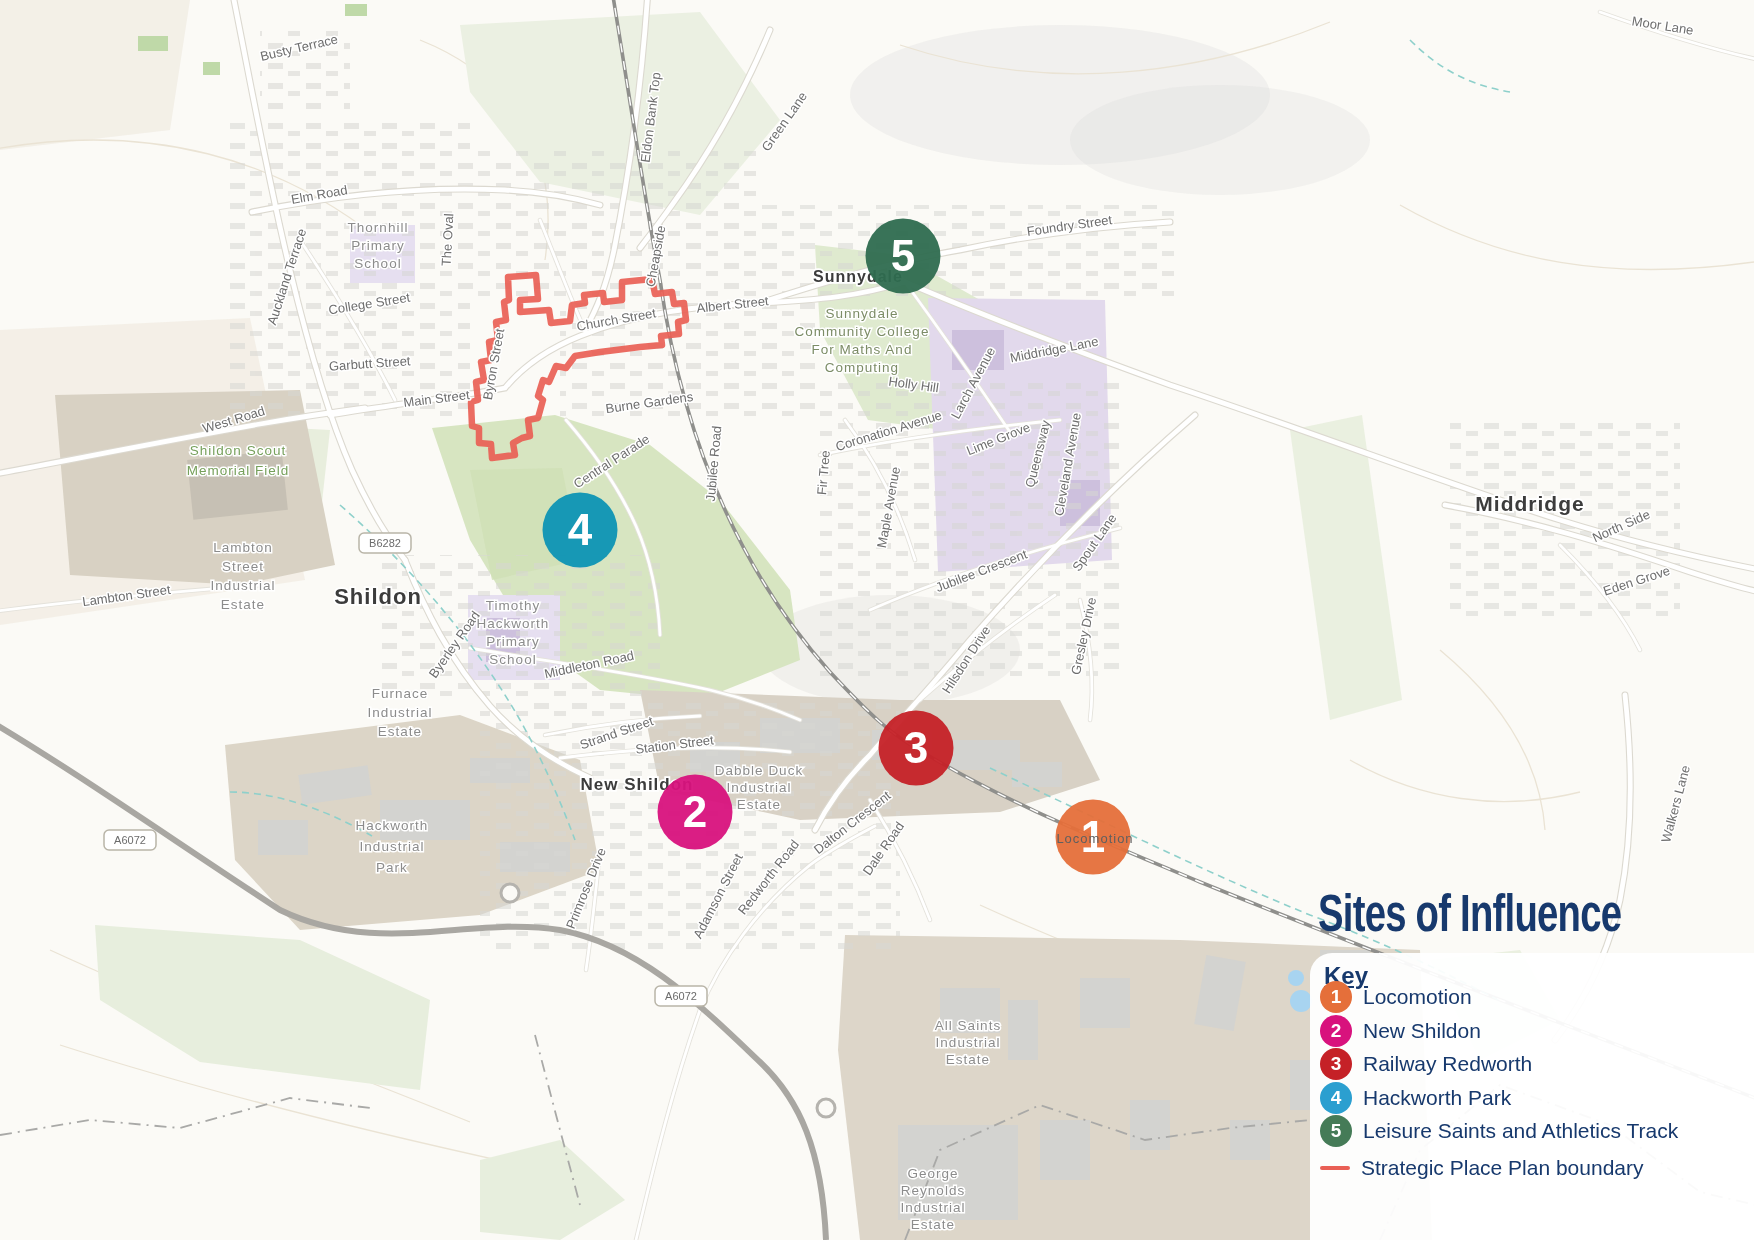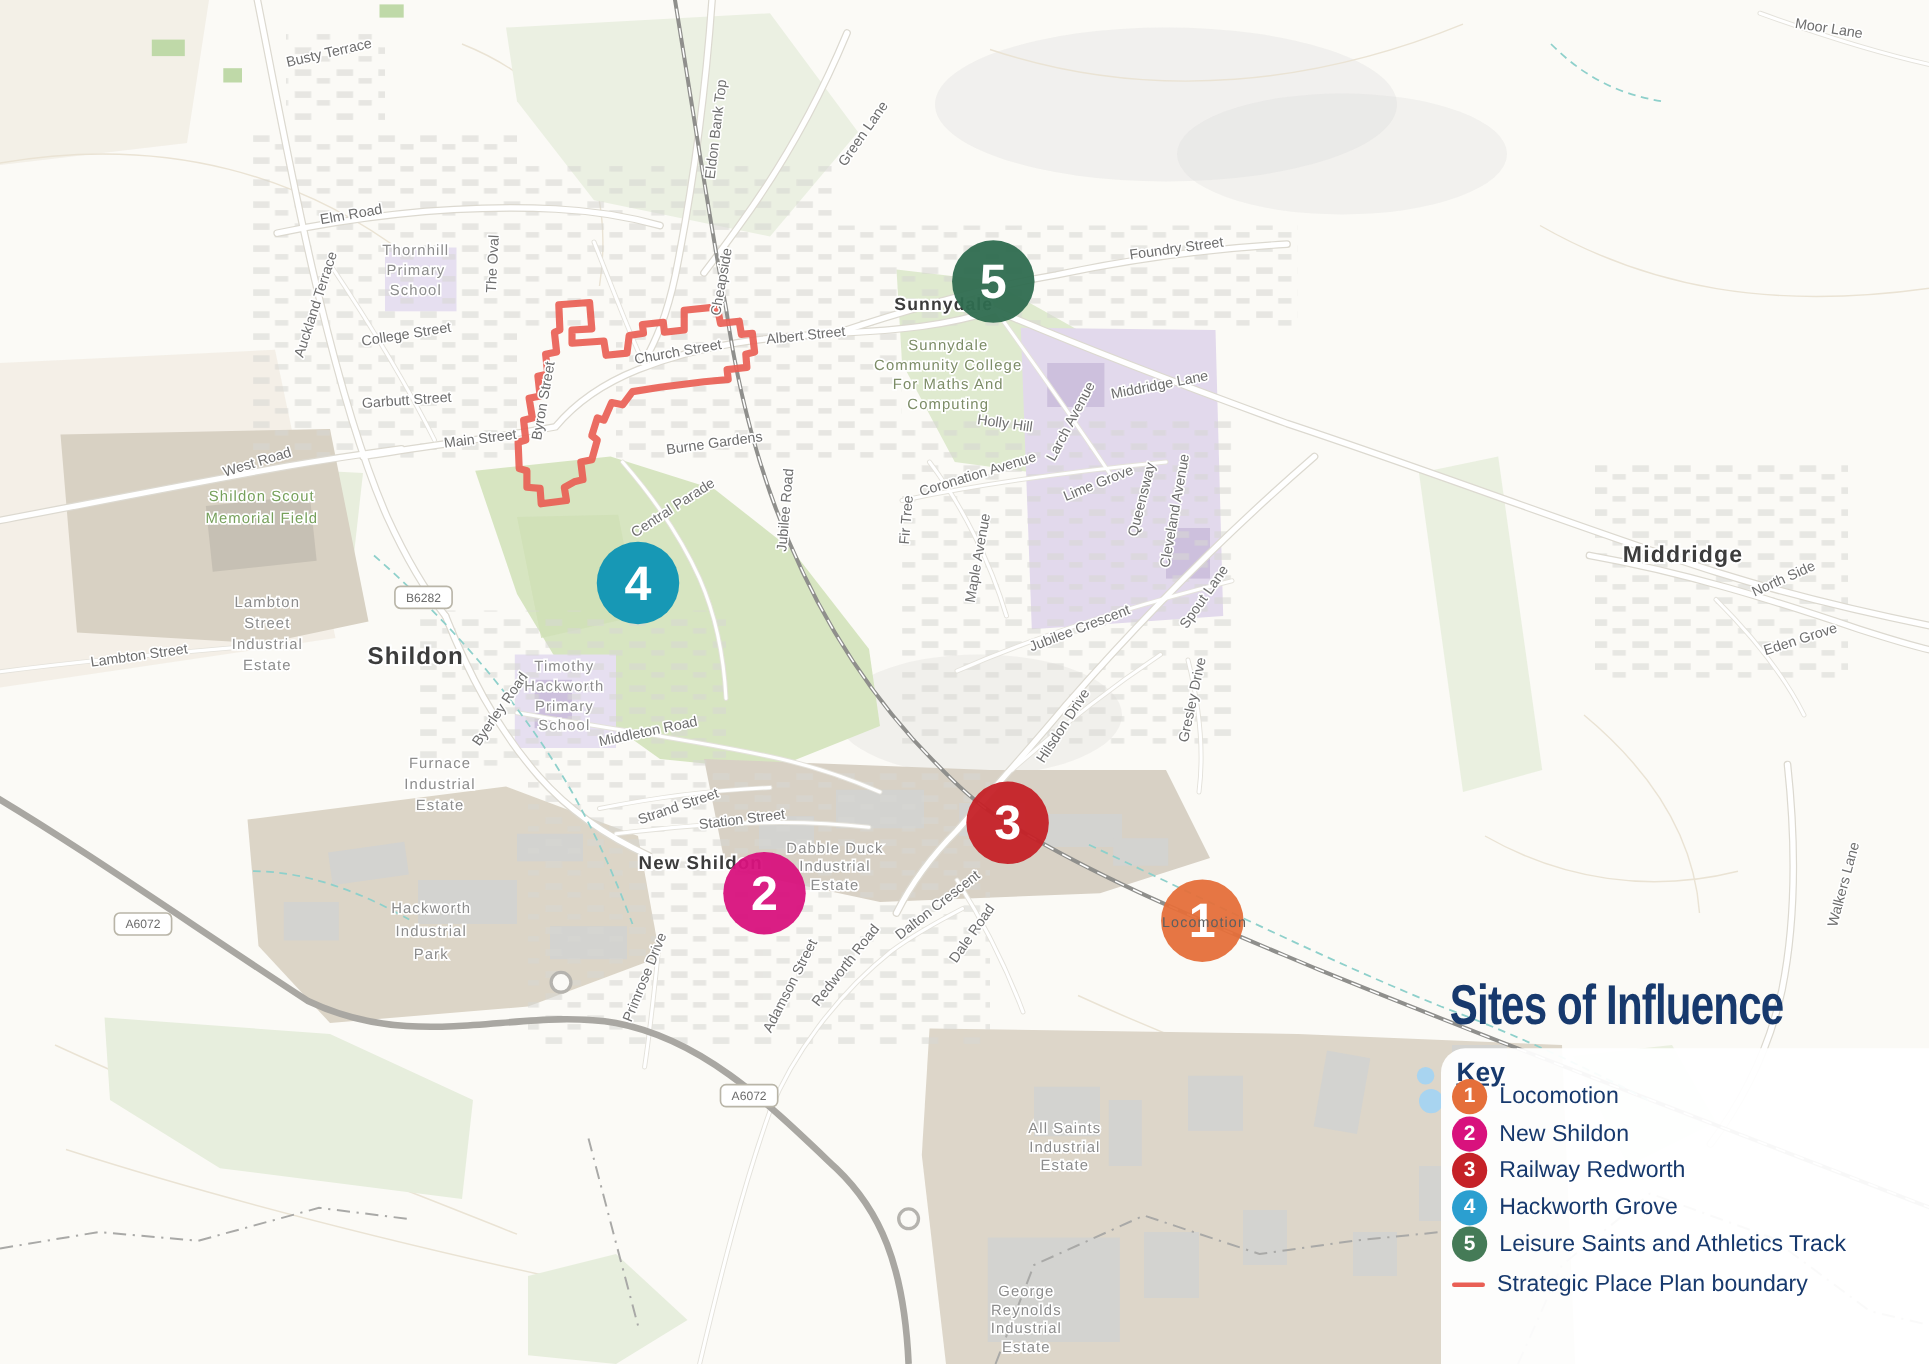--- a/index.html
+++ b/index.html
@@ -315,21 +315,21 @@
       <div class="lrow" style="top: 1014.5px;">
         <div class="lnum" style="background: rgb(216, 18, 125);">2</div>
         <div class="llabel">New Shildon</div>
       </div>
       <div class="lrow" style="top: 1048px;">
         <div class="lnum" style="background: rgb(197, 33, 39);">3</div>
         <div class="llabel">Railway Redworth</div>
       </div>
       <div class="lrow" style="top: 1081.5px;">
         <div class="lnum" style="background: rgb(43, 159, 208);">4</div>
-        <div class="llabel">Hackworth Grove</div>
+        <div class="llabel">Hackworth Park</div>
       </div>
       <div class="lrow" style="top: 1115px;">
         <div class="lnum" style="background: rgb(69, 123, 87);">5</div>
         <div class="llabel">Leisure Saints and Athletics Track</div>
       </div>
       <div class="lrow" style="top: 1152px;">
         <div class="lswatch" style="background: rgb(233, 95, 85);"></div>
         <div class="llabel">Strategic Place Plan boundary</div>
       </div>
     </div>

